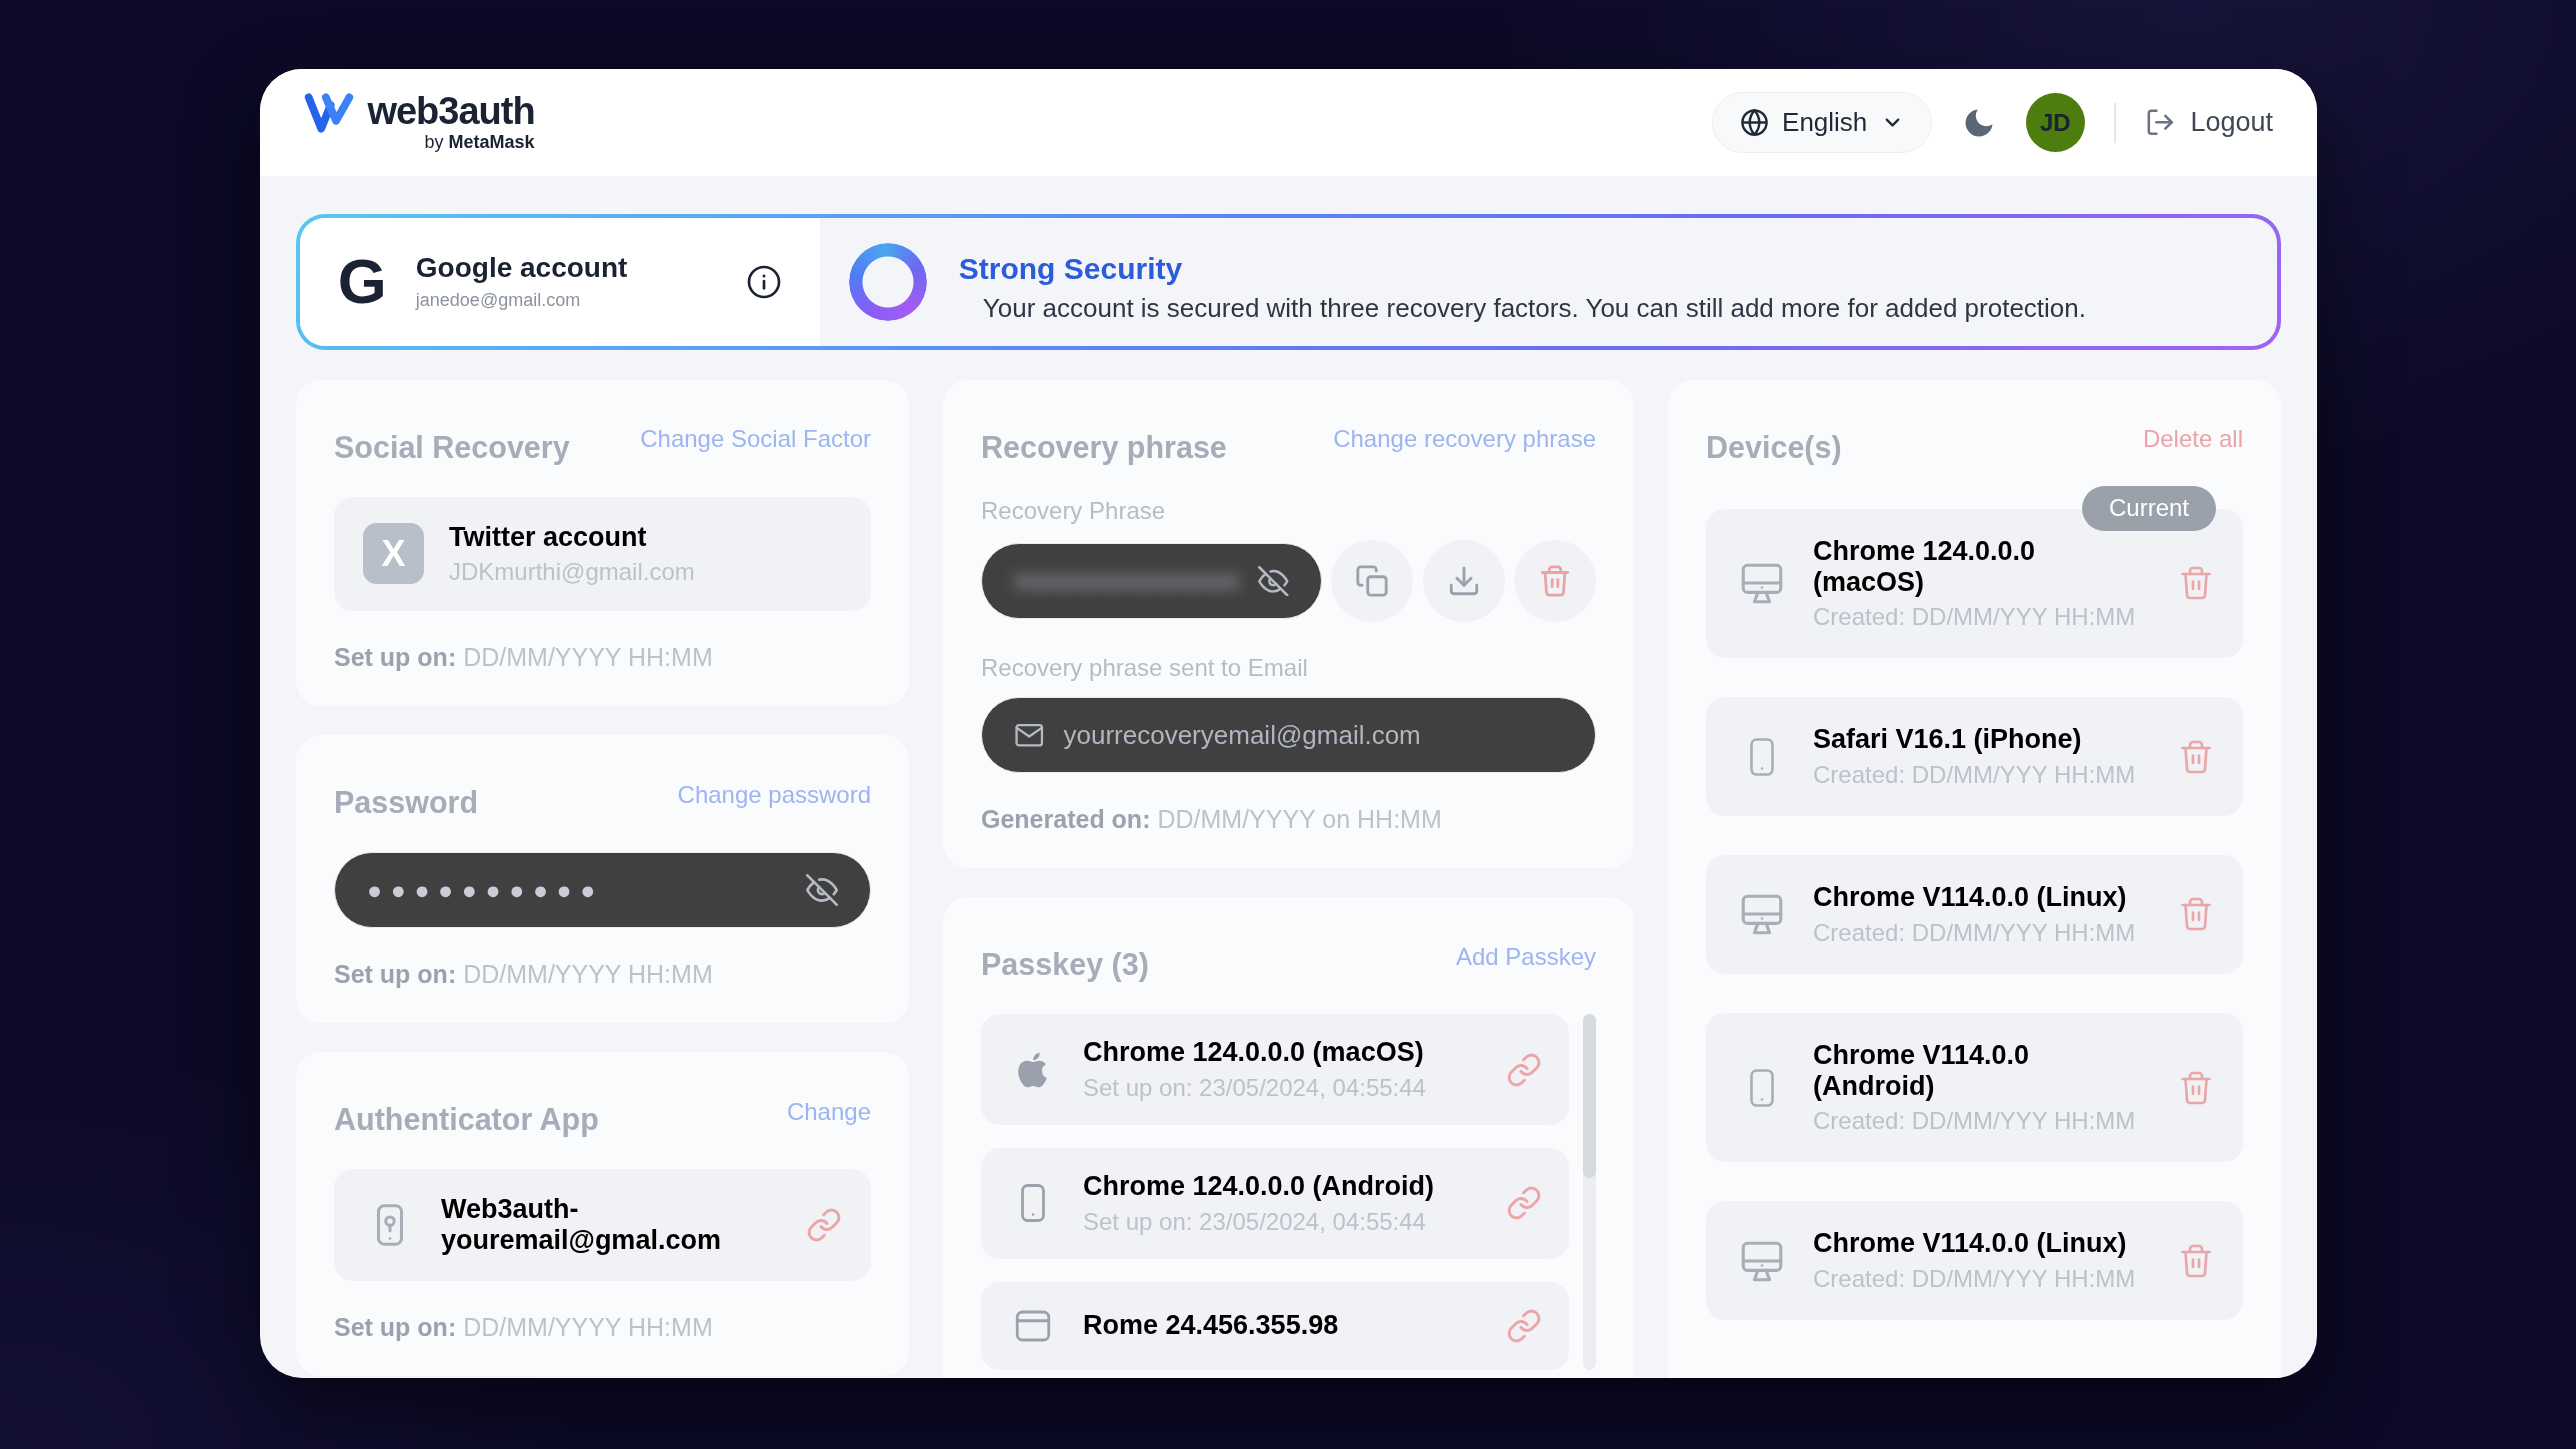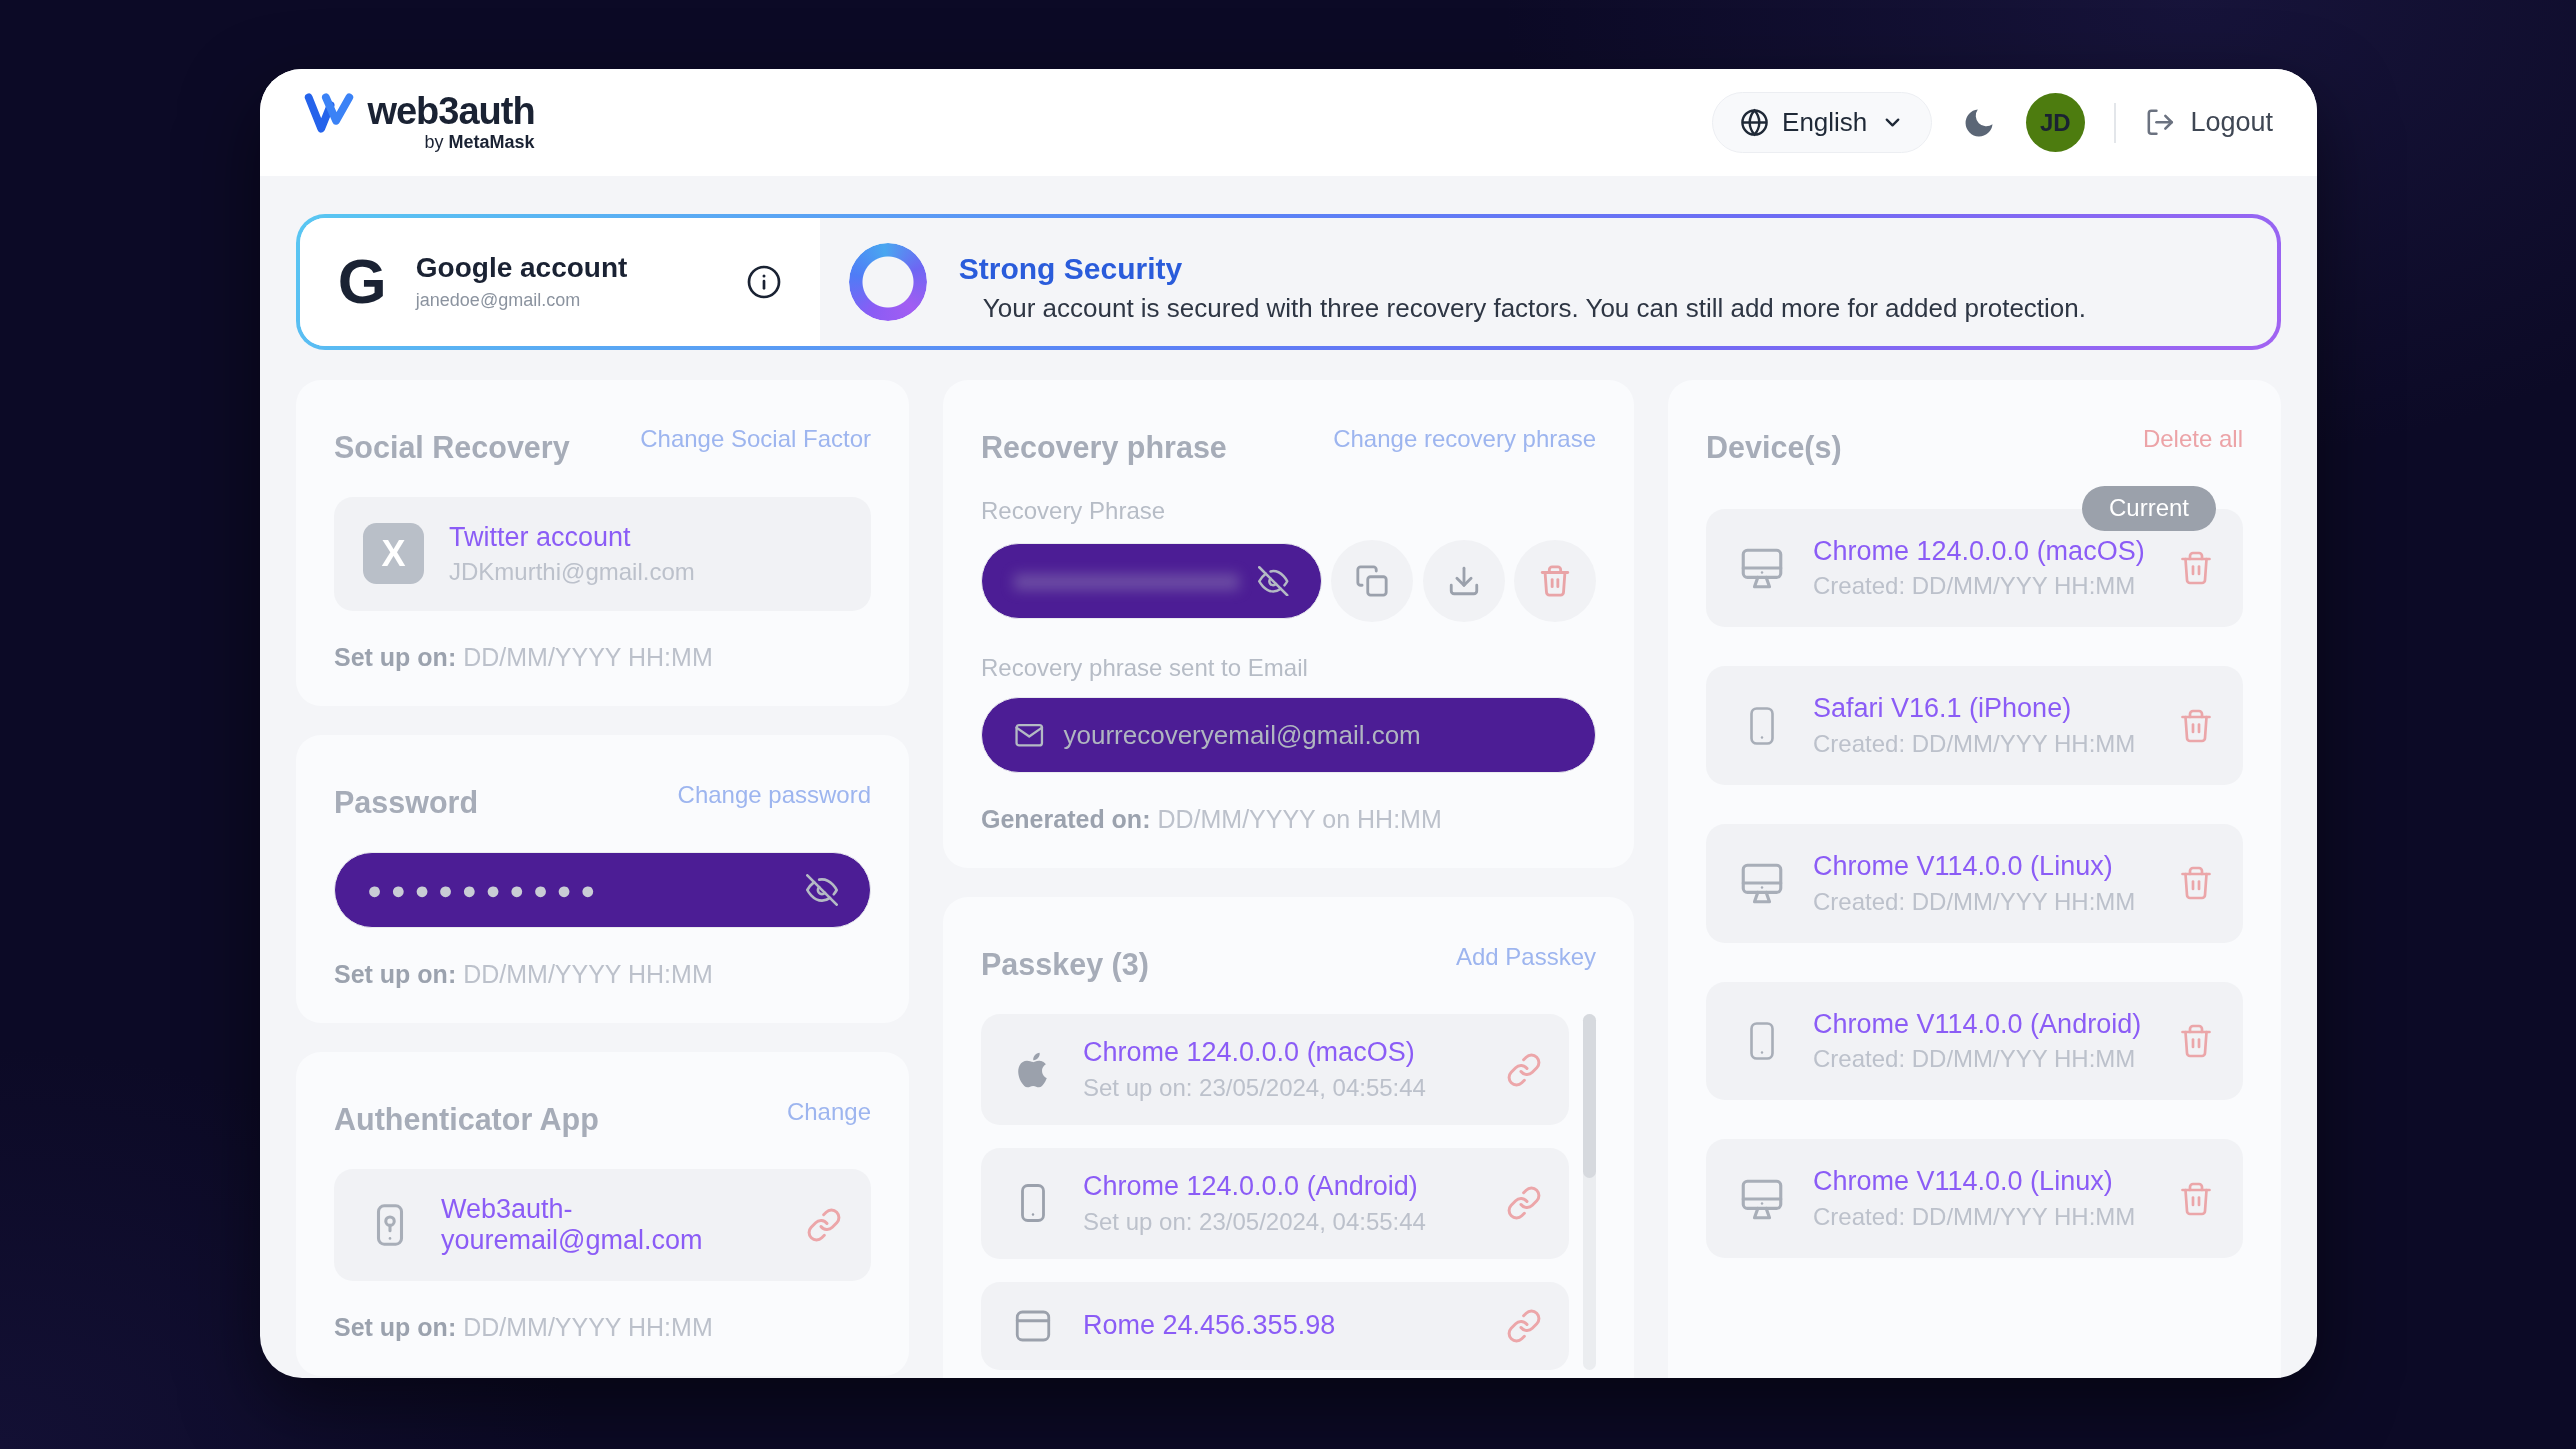--- a/index.html
+++ b/index.html
@@ -85,28 +85,28 @@
   .card-link.danger { color:#eca3a7; }
   .row-item {
     background:#f1f2f5; border-radius:19px; display:flex; align-items:center;
     gap:25px; padding:25px 29px;
   }
   .sq-icon {
     width:61px; height:61px; border-radius:13.4px; background:#b9bfc8; color:#ffffff;
     display:flex; align-items:center; justify-content:center;
     font-size:36px; font-weight:700; flex-shrink:0;
   }
-  .it-title { font-size:27px; font-weight:400; color:#8b5cf6; }
+  .it-title { font-size:27px; font-weight:700; color:#000000; }
   .it-sub { font-size:24px; color:#bcc1cb; margin-top:5.7px; }
   .it-body { flex:1; }
   .setup { margin-top:32px; font-size:25px; }
   .setup b { color:#9ba2ae; font-weight:700; }
   .setup span { color:#bcc1cb; }
   .pill-input {
-    background:#4c1d95; border:1.9px solid #e9ebef; border-radius:953px; height:76px;
+    background:#404040; border:1.9px solid #e9ebef; border-radius:953px; height:76px;
     display:flex; align-items:center; padding:0 32px; gap:19px;
   }
   .pw-dots { flex:1; font-size:25px; letter-spacing:8.6px; color:#c9cdd5; line-height:1; }
   .ghost-ic { color:#b4bac4; }
   .field-label { font-size:24px; color:#b6bcc6; margin-bottom:15.3px; }
   .rp-row { display:flex; align-items:center; gap:9.5px; margin-bottom:32px; }
   .rp-pill { flex:1; min-width:0; }
   .rp-masked { flex:1; font-size:25px; color:#b9bec8; filter:blur(6.7px); white-space:nowrap; overflow:hidden; }
   .circle-btn {
     width:82px; height:82px; border-radius:50%; background:#f1f2f5; flex-shrink:0;

